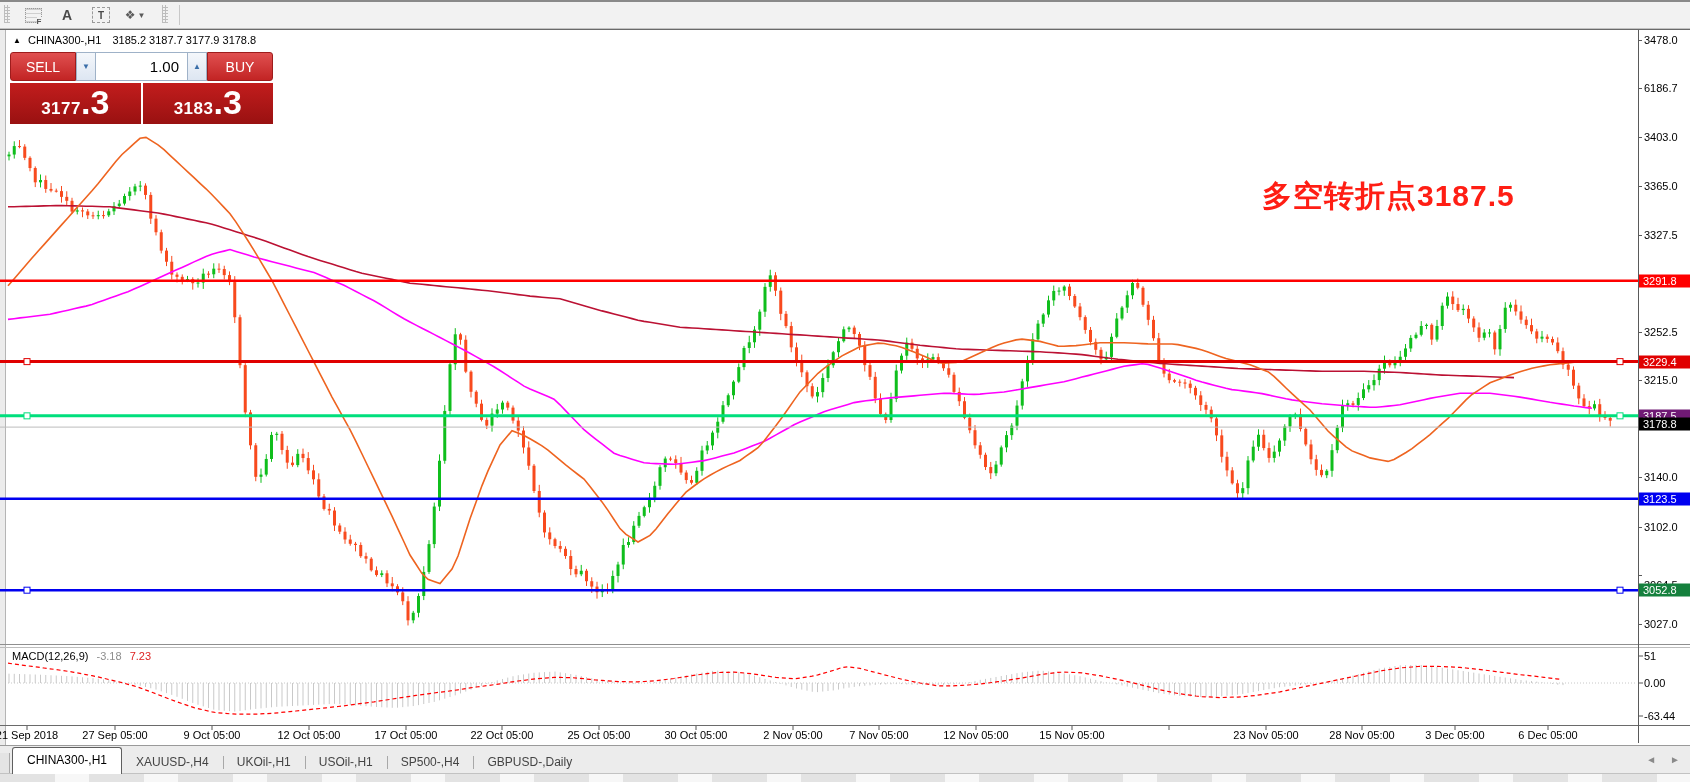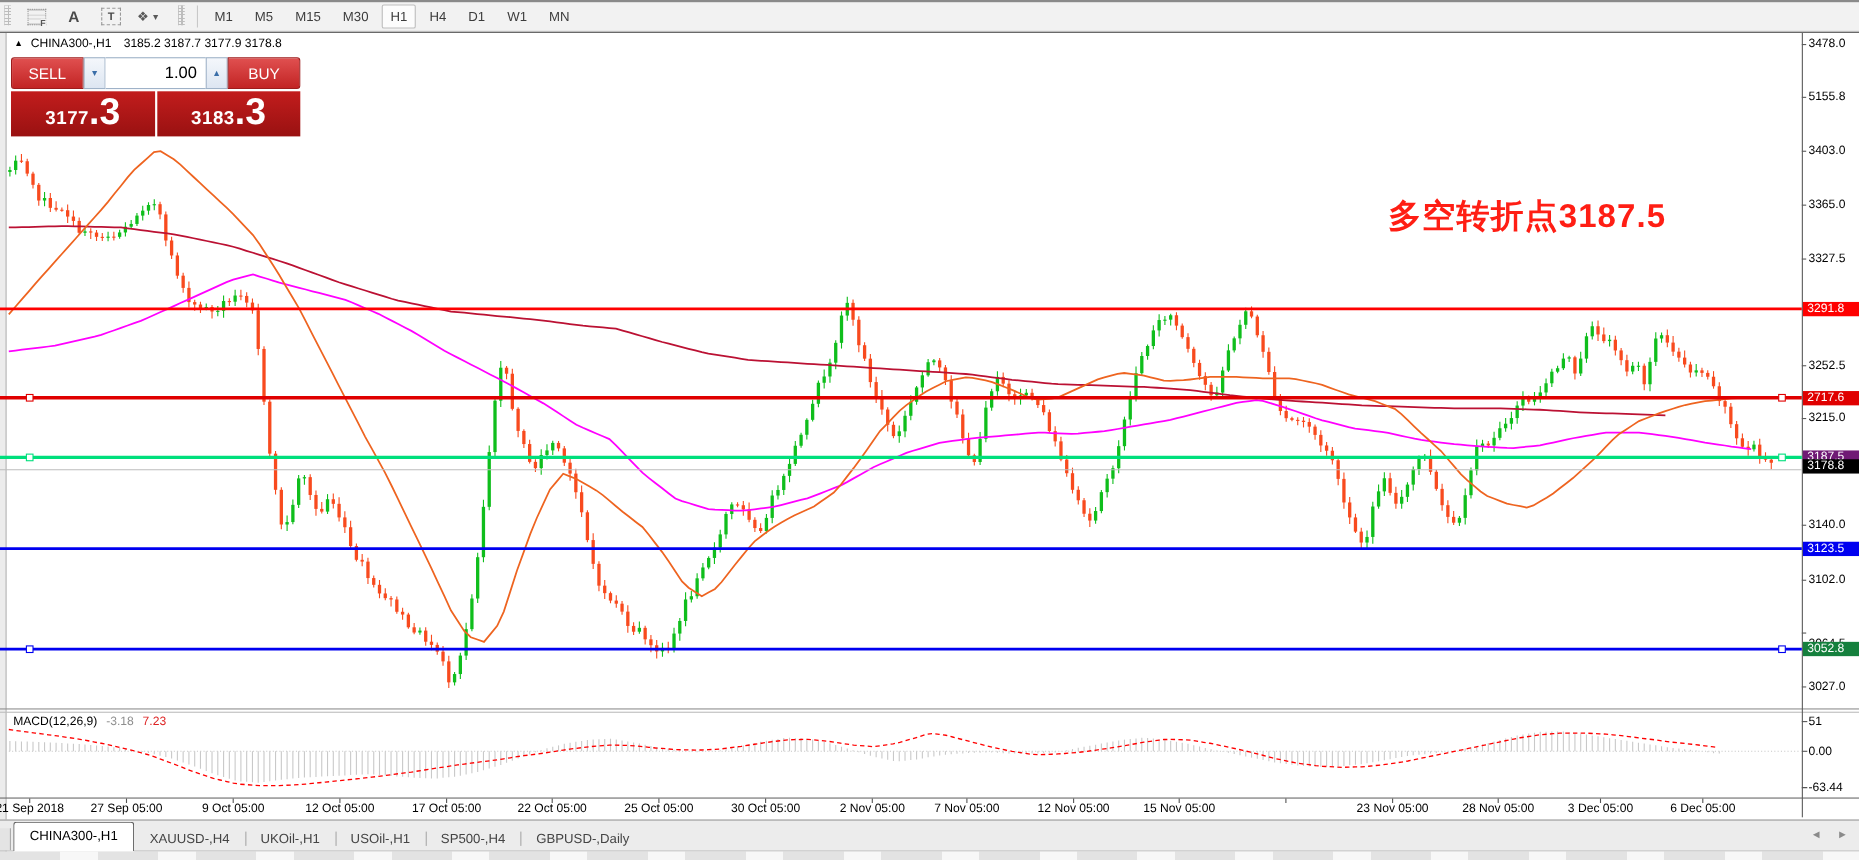--- a/index.html
+++ b/index.html
@@ -94,31 +94,20 @@
   </div>
   <div class="tbtn">
     <span class="icon-t">T</span>
   </div>
   <div class="tbtn">
     <span class="icon-di">❖</span>
     <span class="dd-arrow">▼</span>
   </div>
   <div class="grip" style="margin-left:10px"></div>
   <div class="tf-sep"></div>
-  <div id="tf-buttons" style="display:flex">
-      <div class="tfbtn">M1</div>
-      <div class="tfbtn">M5</div>
-      <div class="tfbtn">M15</div>
-      <div class="tfbtn">M30</div>
-      <div class="tfbtn active">H1</div>
-      <div class="tfbtn">H4</div>
-      <div class="tfbtn">D1</div>
-      <div class="tfbtn">W1</div>
-      <div class="tfbtn">MN</div>
-    </div>
 </div>
 
 <div class="left-edge"></div>
 <div class="chart-border-top"></div>
 <div class="split-1"></div>
 <div class="split-2"></div>
 <div class="macd-bottom"></div>
 <div class="axis-vline"></div>
 
 <div class="chart-title">
@@ -1102,41 +1091,41 @@
     <line x1="1548" y1="726" x2="1548" y2="730" stroke="#555" stroke-width="1"></line>
     <line x1="1638" y1="656" x2="1643" y2="656" stroke="#555" stroke-width="1"></line>
     <line x1="1638" y1="683" x2="1643" y2="683" stroke="#555" stroke-width="1"></line>
     <line x1="1638" y1="716" x2="1643" y2="716" stroke="#555" stroke-width="1"></line>
   </svg>
 
 <div id="paxis">
     <div class="ptick" style="top: 39.837px;"></div>
     <div class="paxis-label" style="top: 39.837px;">3478.0</div>
     <div class="ptick" style="top: 88.3748px;"></div>
-    <div class="paxis-label" style="top: 88.3748px;">5155.8</div>
+    <div class="paxis-label" style="top: 88.3748px;">6186.7</div>
     <div class="ptick" style="top: 136.913px;"></div>
     <div class="paxis-label" style="top: 136.913px;">3403.0</div>
     <div class="ptick" style="top: 186.098px;"></div>
     <div class="paxis-label" style="top: 186.098px;">3365.0</div>
     <div class="ptick" style="top: 234.635px;"></div>
     <div class="paxis-label" style="top: 234.635px;">3327.5</div>
     <div class="ptick" style="top: 331.711px;"></div>
     <div class="paxis-label" style="top: 331.711px;">3252.5</div>
     <div class="ptick" style="top: 380.249px;"></div>
     <div class="paxis-label" style="top: 380.249px;">3215.0</div>
     <div class="ptick" style="top: 477.324px;"></div>
     <div class="paxis-label" style="top: 477.324px;">3140.0</div>
     <div class="ptick" style="top: 526.509px;"></div>
     <div class="paxis-label" style="top: 526.509px;">3102.0</div>
     <div class="ptick" style="top: 575.047px;"></div>
     <div class="paxis-label" style="top: 585px;">3064.5</div>
     <div class="ptick" style="top: 623.585px;"></div>
     <div class="paxis-label" style="top: 623.585px;">3027.0</div>
     <div class="lvl-tag" style="top: 280.843px; background: rgb(255, 0, 0);">3291.8</div>
-    <div class="lvl-tag" style="top: 361.61px; background: rgb(224, 0, 0);">2717.6</div>
+    <div class="lvl-tag" style="top: 361.61px; background: rgb(224, 0, 0);">3229.4</div>
     <div class="lvl-tag" style="top: 415.843px; background: #701a75;">3187.5</div>
     <div class="lvl-tag" style="top: 498.681px; background: rgb(0, 0, 240);">3123.5</div>
     <div class="lvl-tag" style="top: 590.191px; background: #15803d;">3052.8</div>
     <div class="lvl-tag" style="top: 424px; background: rgb(0, 0, 0);">3178.8</div>
   </div>
 <div id="taxis">
     <div class="taxis-label" style="left: 27px;">21 Sep 2018</div>
     <div class="taxis-label" style="left: 115px;">27 Sep 05:00</div>
     <div class="taxis-label" style="left: 212px;">9 Oct 05:00</div>
     <div class="taxis-label" style="left: 309px;">12 Oct 05:00</div>

